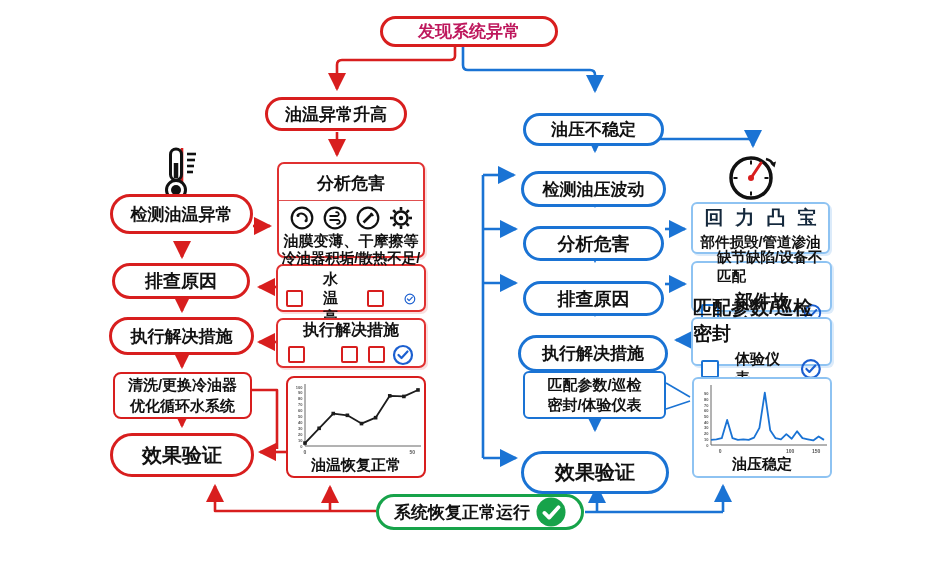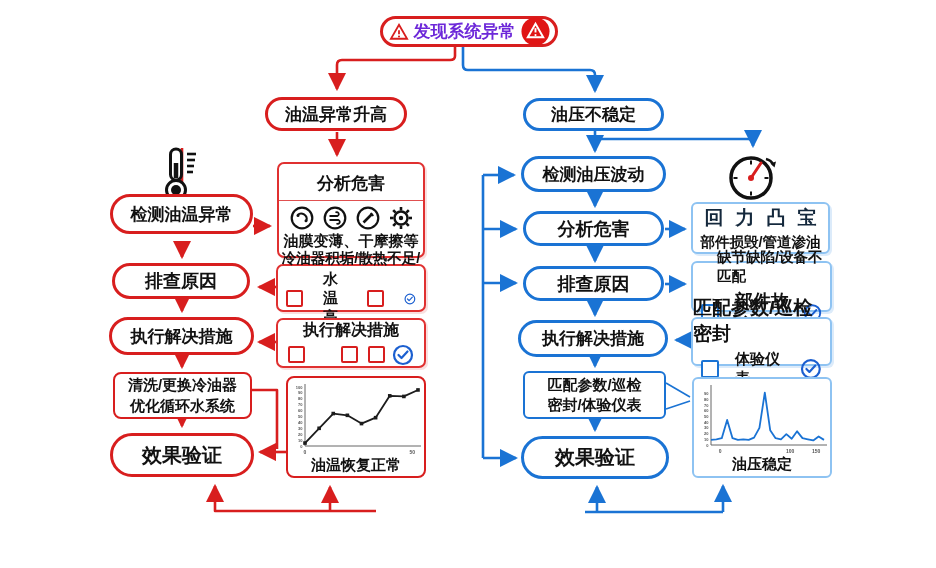--- a/index.html
+++ b/index.html
@@ -3,30 +3,30 @@
 <meta charset="utf-8">
 <style>
   html,body{margin:0;padding:0;background:#fff;}
   .stage{position:relative;width:936px;height:568px;background:#fff;overflow:hidden;
          font-family:"Liberation Sans","DejaVu Sans",sans-serif;color:#111;}
   .overlay{position:absolute;left:0;top:0;z-index:0;}
   .node,.rbox,.bbox,.rect{position:absolute;box-sizing:border-box;background:#fff;z-index:1;
         display:flex;align-items:center;justify-content:center;font-weight:bold;color:#111;}
   .pill{border-radius:999px;}
   .red{border:3px solid #d81e1e;}
-  .blue{border:3px solid #1a73d4;}
+  .blue{border:3px solid #1a73d4;margin-top:15px;}
   .green{border:3px solid #17a34a;}
   .rbox{border:2px solid #e03030;border-radius:7px;flex-direction:column;
         box-shadow:2px 2px 0 rgba(235,150,150,.30);}
   .bbox{border:2px solid #8ec3f2;border-radius:6px;flex-direction:column;
         box-shadow:2px 2px 0 rgba(140,190,240,.30);}
   .rect{border:2.5px solid #d81e1e;border-radius:8px;flex-direction:column;line-height:1.35;}
   .brect{border:2.5px solid #1a73d4;border-radius:6px;flex-direction:column;line-height:1.35;}
   .f15{font-size:15px;} .f17{font-size:17px;} .f18{font-size:18px;} .f20{font-size:20px;}
-  .redtext{color:#6d28d9;}
+  .redtext{color:#be185d;flex-direction:column;}
   .hz-title{font-size:17px;border-bottom:1.5px solid #e05050;width:100%;text-align:center;padding:6px 0 5px;}
   .hz-icons{display:flex;gap:9px;align-items:center;justify-content:center;padding:5px 0 1px;}
   .hz-cap{font-size:15px;padding:1px 2px 4px;}
   .row{display:flex;align-items:center;width:100%;padding:0 8px;box-sizing:border-box;}
   .cbr{width:13px;height:13px;border:2.5px solid #d81e1e;border-radius:2px;background:#fff;flex:0 0 auto;}
   .cbb{width:14px;height:14px;border:2.5px solid #1a73d4;border-radius:2px;background:#fff;flex:0 0 auto;}
   .glyphs{display:flex;gap:12px;font-size:19px;font-weight:bold;color:#14283c;padding-top:4px;}
   .chartbox{justify-content:flex-start;padding-top:3px;}
   .chartcap{font-size:15px;font-weight:bold;margin-top:-2px;}
   .chartsvg text{font-family:"Liberation Sans","DejaVu Sans",sans-serif;}
@@ -312,14 +312,21 @@
         <text x="13.5" y="18.9" font-size="4" text-anchor="end" fill="#555">80</text>
         <text x="13.5" y="13.2" font-size="4" text-anchor="end" fill="#555">90</text>
         <text x="25.04" y="70.5" font-size="5" text-anchor="middle" fill="#555">0</text>
         <text x="95.1" y="70.5" font-size="5" text-anchor="middle" fill="#555">100</text>
         <text x="121.09" y="70.5" font-size="5" text-anchor="middle" fill="#555">150</text>
         <polyline points="16,57.870000000000005 21.38095238095238,57.300000000000004 26.761904761904763,56.160000000000004 32.14285714285714,37.92 37.523809523809526,56.160000000000004 42.904761904761905,57.870000000000005 48.285714285714285,57.300000000000004 53.666666666666664,57.870000000000005 59.04761904761905,55.589999999999996 64.42857142857143,45.9 69.80952380952381,10.559999999999999 75.19047619047619,48.18 80.57142857142857,56.160000000000004 85.95238095238095,57.300000000000004 91.33333333333333,52.17 96.71428571428571,56.730000000000004 102.0952380952381,49.32 107.47619047619048,56.160000000000004 112.85714285714286,57.300000000000004 118.23809523809524,58.440000000000005 123.61904761904762,54.449999999999996 129,57.870000000000005" fill="none" stroke="#1a73d4" stroke-width="1.8" stroke-linejoin="round"></polyline>
       </svg>
     <div class="chartcap">油压稳定</div>
   </div>
 
+  <div class="node pill green f17" style="left:376px;top:494px;width:208px;height:36px;gap:6px;">
+    <span>系统恢复正常运行</span>
+    <svg width="30" height="30" viewBox="0 0 32 32">
+      <circle cx="16" cy="16" r="15.5" fill="#17a34a"></circle>
+      <path d="M9,17 l5,5 l10,-11" fill="none" stroke="#fff" stroke-width="4" stroke-linecap="round" stroke-linejoin="round"></path>
+    </svg>
+  </div>
 
 </div>
 
 </body></html>

